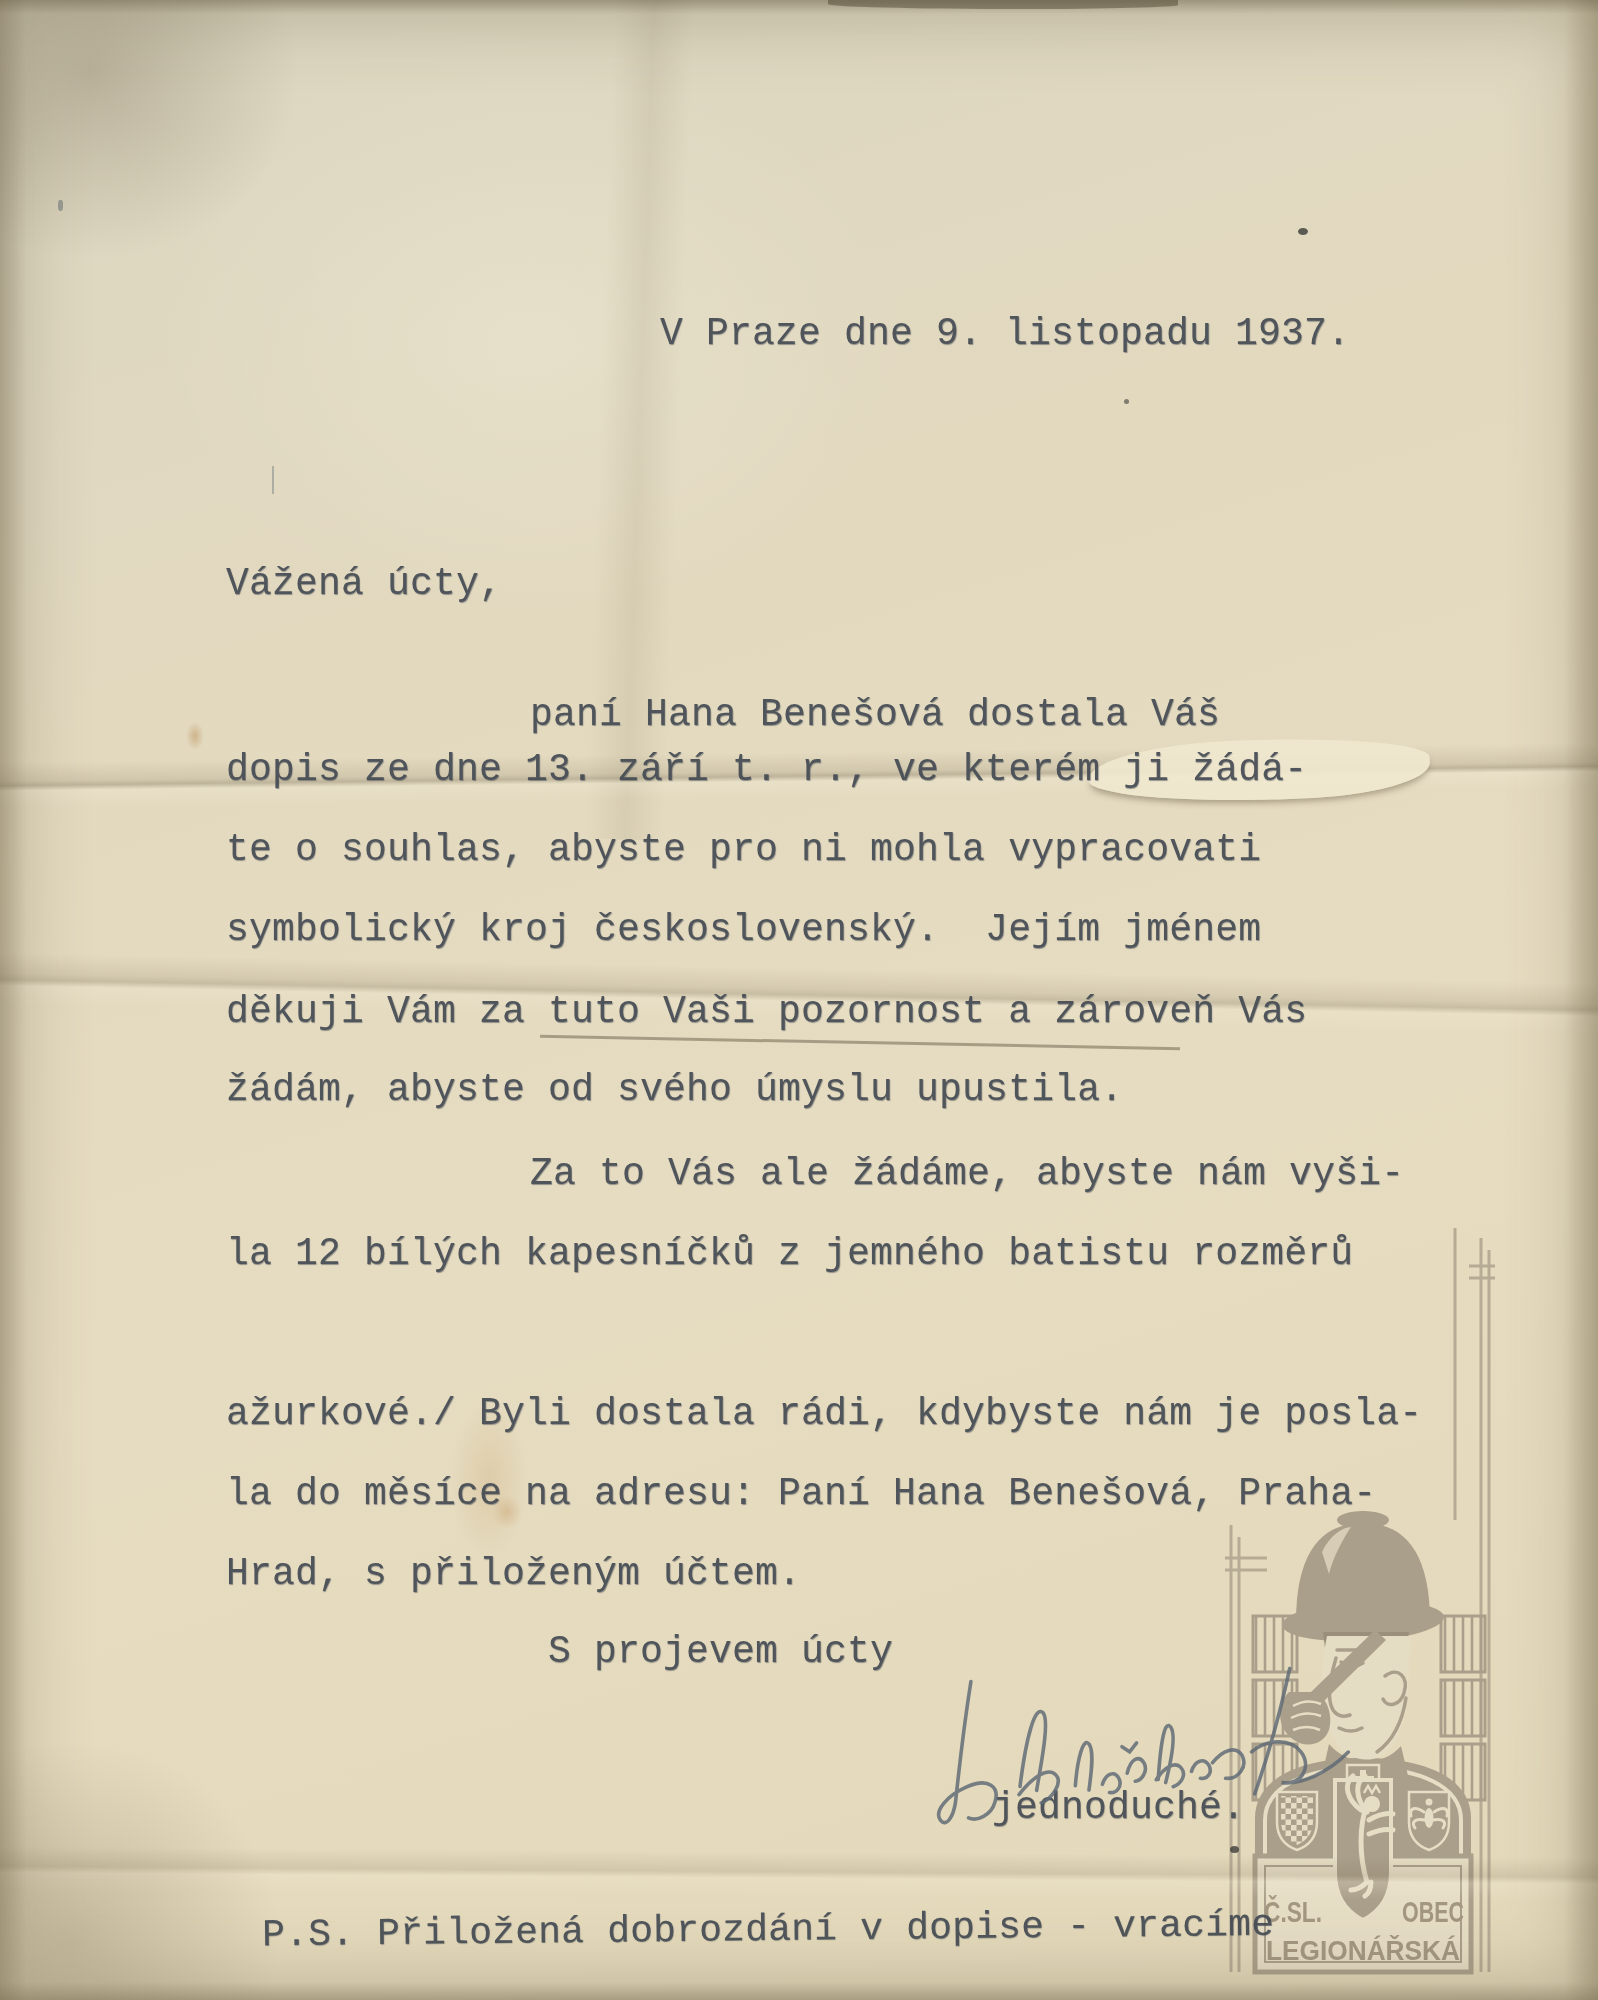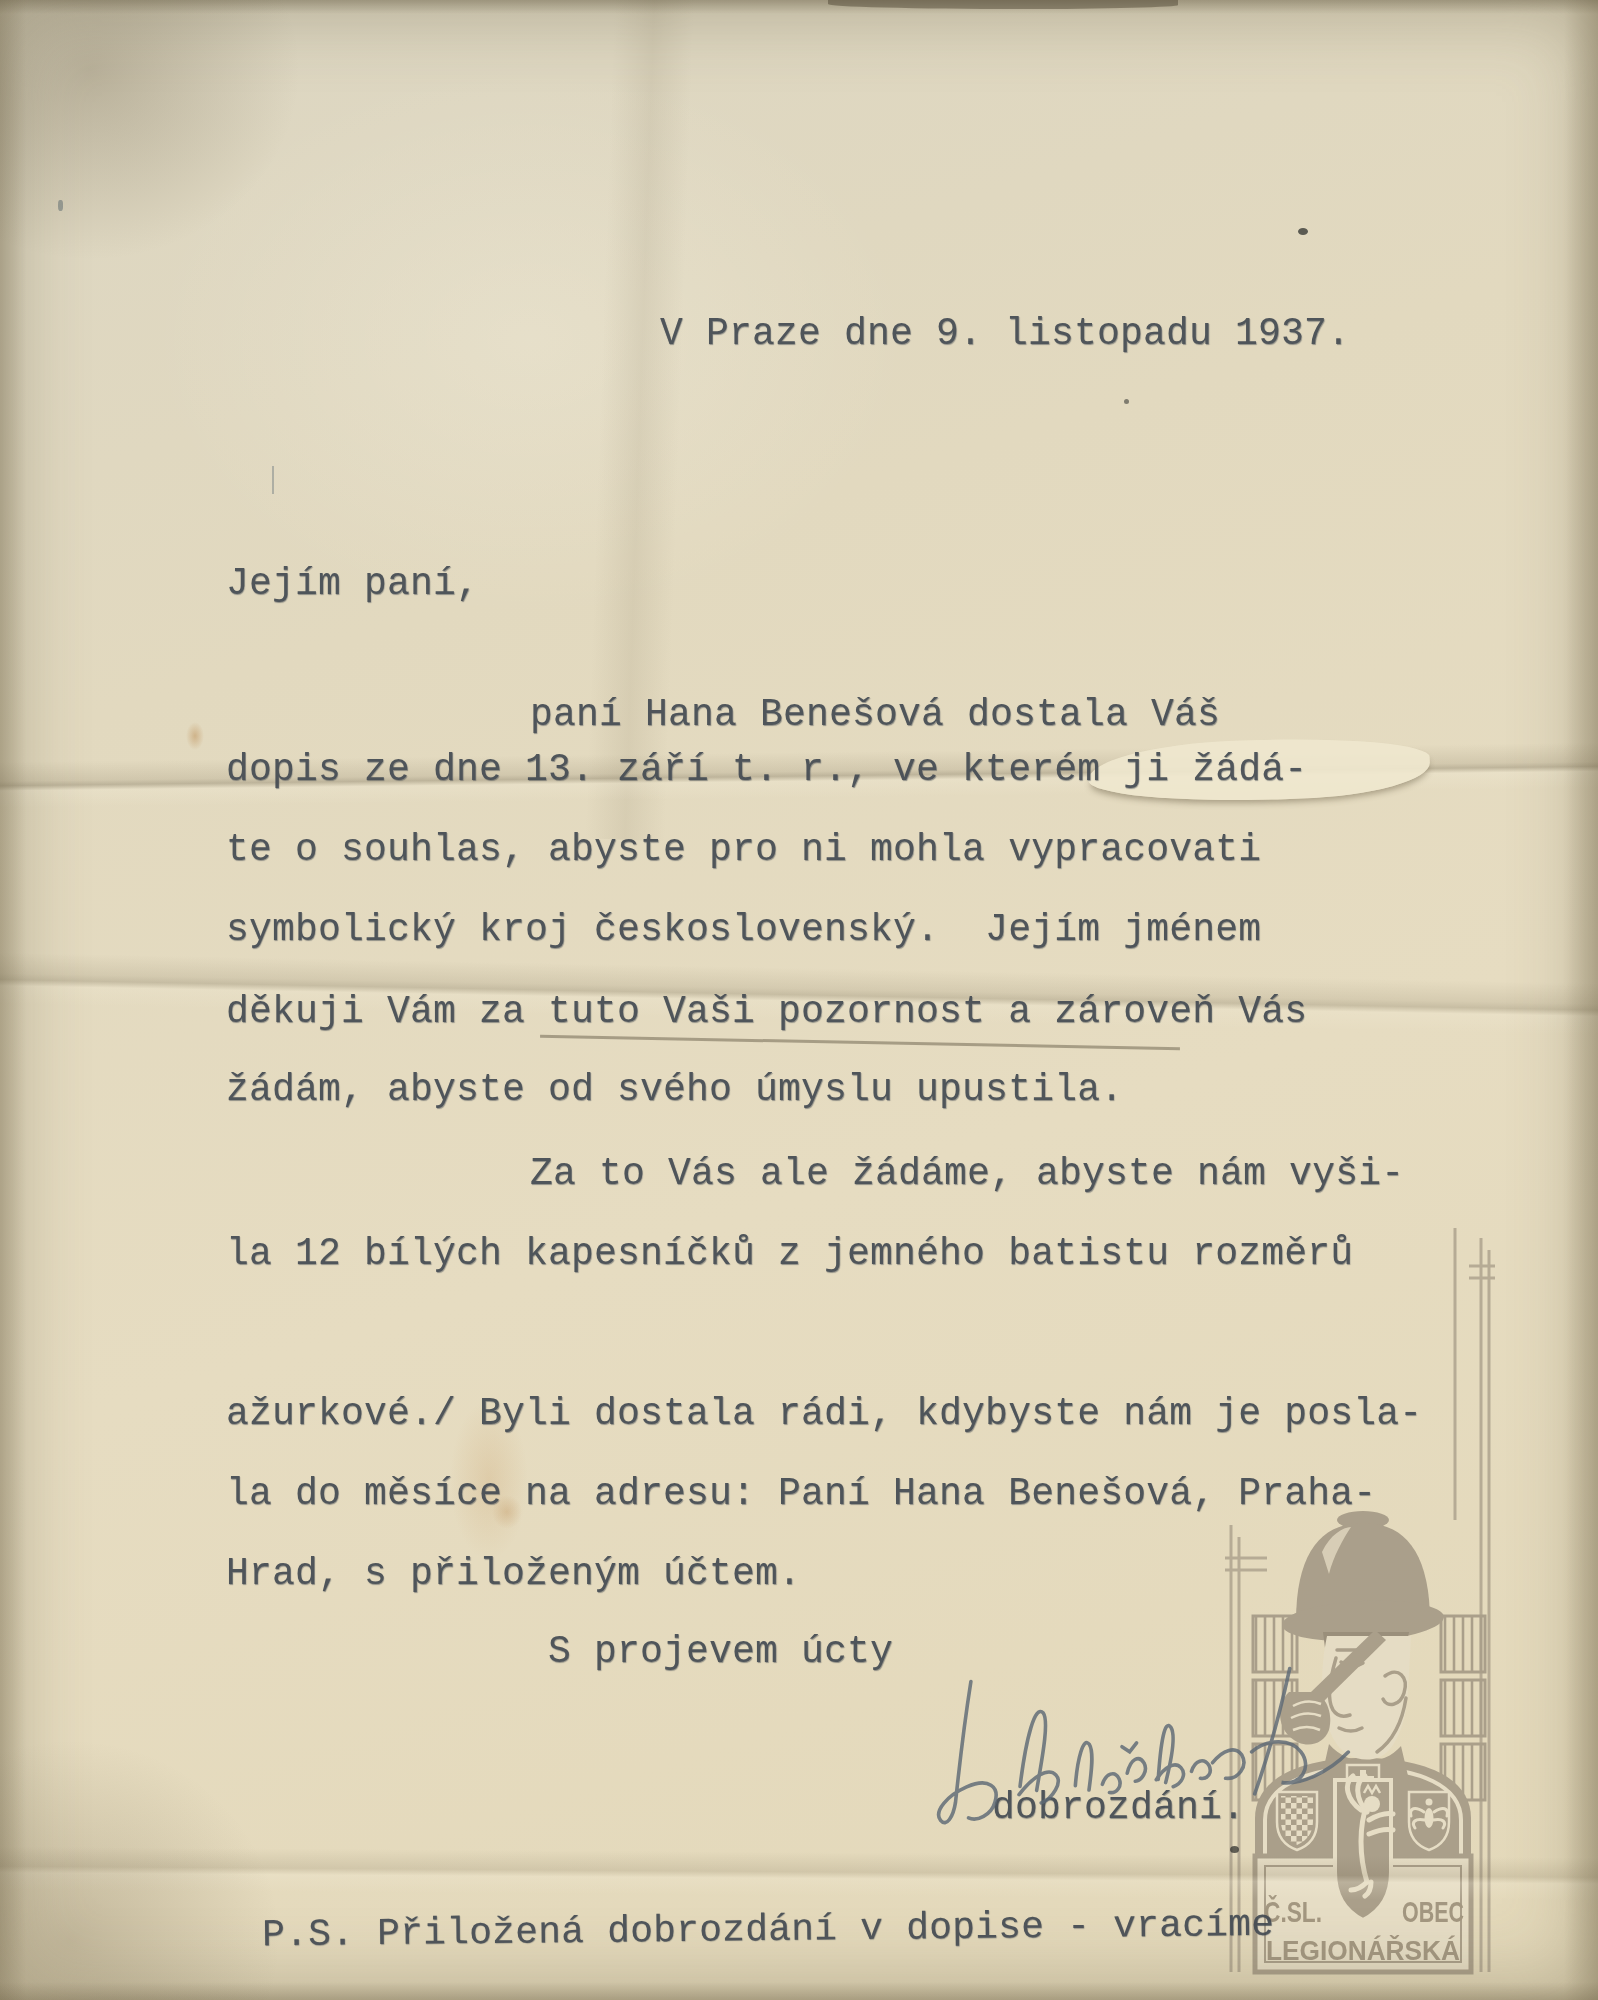--- a/index.html
+++ b/index.html
@@ -165,37 +165,37 @@
         <path d="M146,662 q0,10 -6,14"></path>
         <path d="M136,590 C122,580 118,564 128,556"></path>
         <path d="M142,592 C130,578 130,562 140,556"></path>
       </g>
       <circle cx="147" cy="584" r="8" fill="#e7dec6"></circle>
       <path d="M139,573 l4,-7 l4,7 l4,-7 l4,7" stroke="#e7dec6" stroke-width="2.5" fill="none"></path>
     </g>
   </svg>
 
   <div class="tl" style="left:660px;top:312px">V Praze dne 9. listopadu 1937.</div>
-  <div class="tl" style="left:226px;top:562px">Jejím paní,</div>
+  <div class="tl" style="left:226px;top:562px">Vážená úcty,</div>
 
   <div class="tl" style="left:530px;top:693px">paní Hana Benešová dostala Váš</div>
   <div class="tl" style="left:226px;top:748px">dopis ze dne 13. září t. r., ve kterém ji žádá-</div>
   <div class="tl" style="left:226px;top:828px">te o souhlas, abyste pro ni mohla vypracovati</div>
   <div class="tl" style="left:226px;top:908px">symbolický kroj československý.  Jejím jménem</div>
   <div class="tl" style="left:226px;top:990px">děkuji Vám za tuto Vaši pozornost a zároveň Vás</div>
   <div class="tl" style="left:226px;top:1068px">žádám, abyste od svého úmyslu upustila.</div>
 
   <div class="tl" style="left:530px;top:1152px">Za to Vás ale žádáme, abyste nám vyši-</div>
   <div class="tl" style="left:226px;top:1232px">la 12 bílých kapesníčků z jemného batistu rozměrů</div>
   <div class="tl" style="left:226px;top:1392px">ažurkové./ Byli dostala rádi, kdybyste nám je posla-</div>
   <div class="tl" style="left:226px;top:1472px">la do měsíce na adresu: Paní Hana Benešová, Praha-</div>
   <div class="tl" style="left:226px;top:1552px">Hrad, s přiloženým účtem.</div>
 
   <div class="tl" style="left:548px;top:1630px">S projevem úcty</div>
-  <div class="tl" style="left:992px;top:1786px">dobrozdání.</div>
+  <div class="tl" style="left:992px;top:1786px">jednoduché.</div>
   <div class="tl ps" style="left:262px;top:1908px">P.S. Přiložená dobrozdání v dopise - vracíme</div>
 
   <div class="fx crease-line"></div>
 
   <svg class="signature" viewBox="0 0 440 215">
     <g fill="none" stroke="#5e6a76" stroke-width="3.6" stroke-linecap="round" opacity=".82" transform="rotate(-7 220 110)">
       <path d="M64,34 C52,76 40,126 34,152 C30,166 22,176 17,168 C11,158 27,144 47,138 C70,131 80,142 73,157 C68,169 53,174 45,169"></path>
       <path d="M100,144 C112,96 125,64 132,74 C137,83 125,120 116,150"></path>
       <path d="M98,152 C114,136 130,128 137,137 C143,145 131,160 119,163"></path>
       <path d="M155,150 C160,125 169,101 174,111 C178,120 171,144 168,156"></path>

